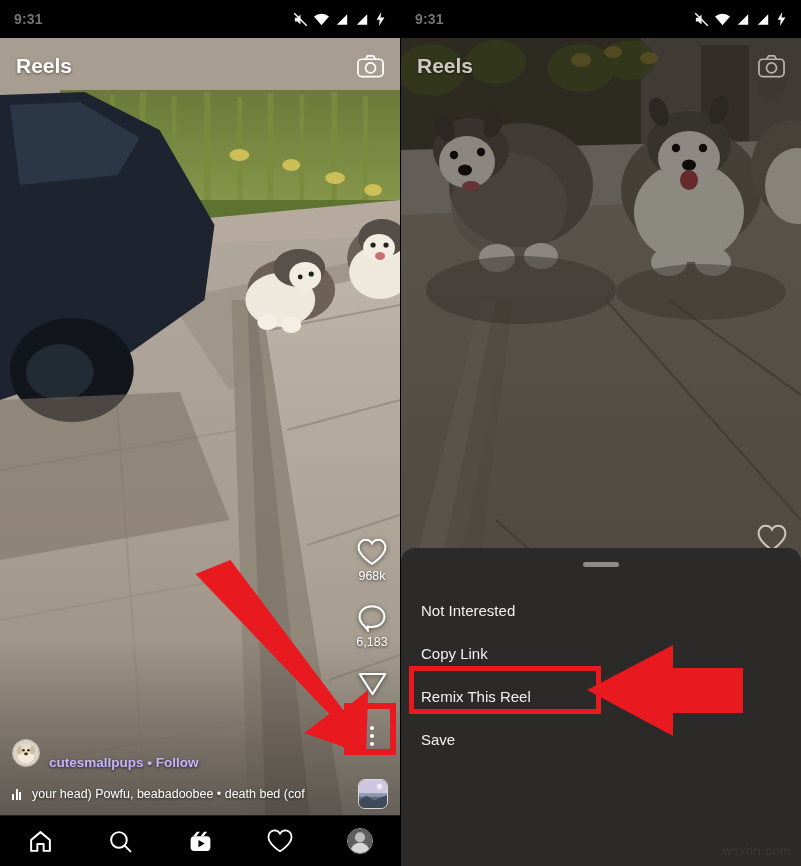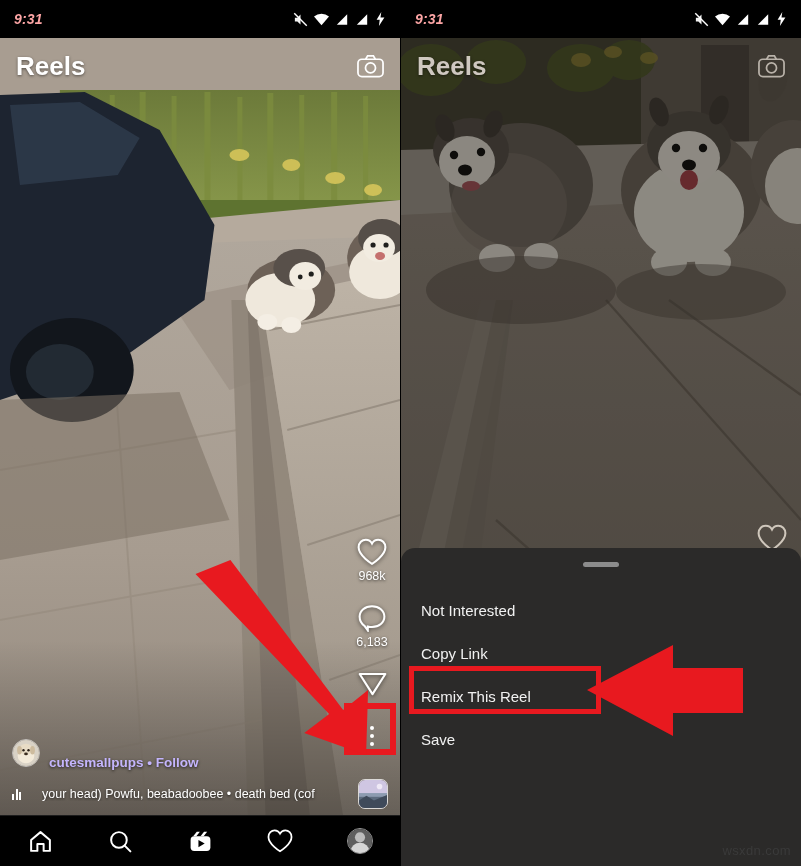--- a/index.html
+++ b/index.html
@@ -15,36 +15,36 @@
   .panel.left  { width:401px; border-right:1px solid #000; }
   .panel.right { width:400px; }
 
   
   .statusbar {
     position:absolute; top:0; left:0; right:0; height:38px;
     background:#000; z-index:40;
     display:flex; align-items:center; justify-content:space-between;
     padding:0 14px;
   }
-  .status-time { color:#fca5a5; font-size:14px; font-weight:bold; letter-spacing:.2px;font-style:italic; }
+  .status-time { color:#737373; font-size:14px; font-weight:bold; letter-spacing:.2px; }
   .status-icons { display:flex; align-items:center; gap:6px; }
   .status-icons svg { display:block; }
 
   
   .video { position:absolute; inset:0; overflow:hidden; }
   .video svg { position:absolute; inset:0; width:100%; height:100%; display:block; }
 
   
   .reels-header {
     position:absolute; top:38px; left:0; right:0; height:56px;
     display:flex; align-items:center; justify-content:space-between;
     padding:0 16px; z-index:20;
   }
   .reels-title {
-    color:#fff; font-size:26px; font-weight:bold;
+    color:#fff; font-size:21px; font-weight:bold;
     text-shadow:0 1px 3px rgba(0,0,0,.5);
   }
   .right .reels-title { color:#cfc8c0; }
   .cam-icon svg { display:block; }
 
   
   .rail {
     position:absolute; right:10px; bottom:112px;
     display:flex; flex-direction:column; align-items:center; gap:11px;
     z-index:22;
@@ -81,21 +81,21 @@
   .avatar svg { display:block; width:100%; height:100%; }
   .user-name {
     color:#c4b5fd; font-size:13.5px; font-weight:bold;
     text-shadow:0 1px 3px rgba(0,0,0,.7); white-space:nowrap;margin-top:20px;
   }
   .caption-text {
     color:#fff; font-size:13px; line-height:1.3; margin-bottom:9px;
     text-shadow:0 1px 3px rgba(0,0,0,.7); white-space:nowrap; overflow:hidden;
   }
   .caption-more { color:#f0f0f0; font-weight:bold; }
-  .audio-row { display:flex; align-items:center; gap:21px; }
+  .audio-row { display:flex; align-items:center; gap:11px; }
   .audio-bars { display:flex; align-items:flex-end; gap:1.5px; height:12px; flex:none; }
   .audio-bars i { width:2px; background:#fff; display:block; }
   .audio-text {
     color:#fff; font-size:12.5px; flex:1; white-space:nowrap; overflow:hidden;
     text-shadow:0 1px 3px rgba(0,0,0,.7);
   }
   .album-art {
     width:30px; height:30px; border-radius:7px; overflow:hidden; flex:none;
     border:1px solid rgba(255,255,255,.75);
   }

